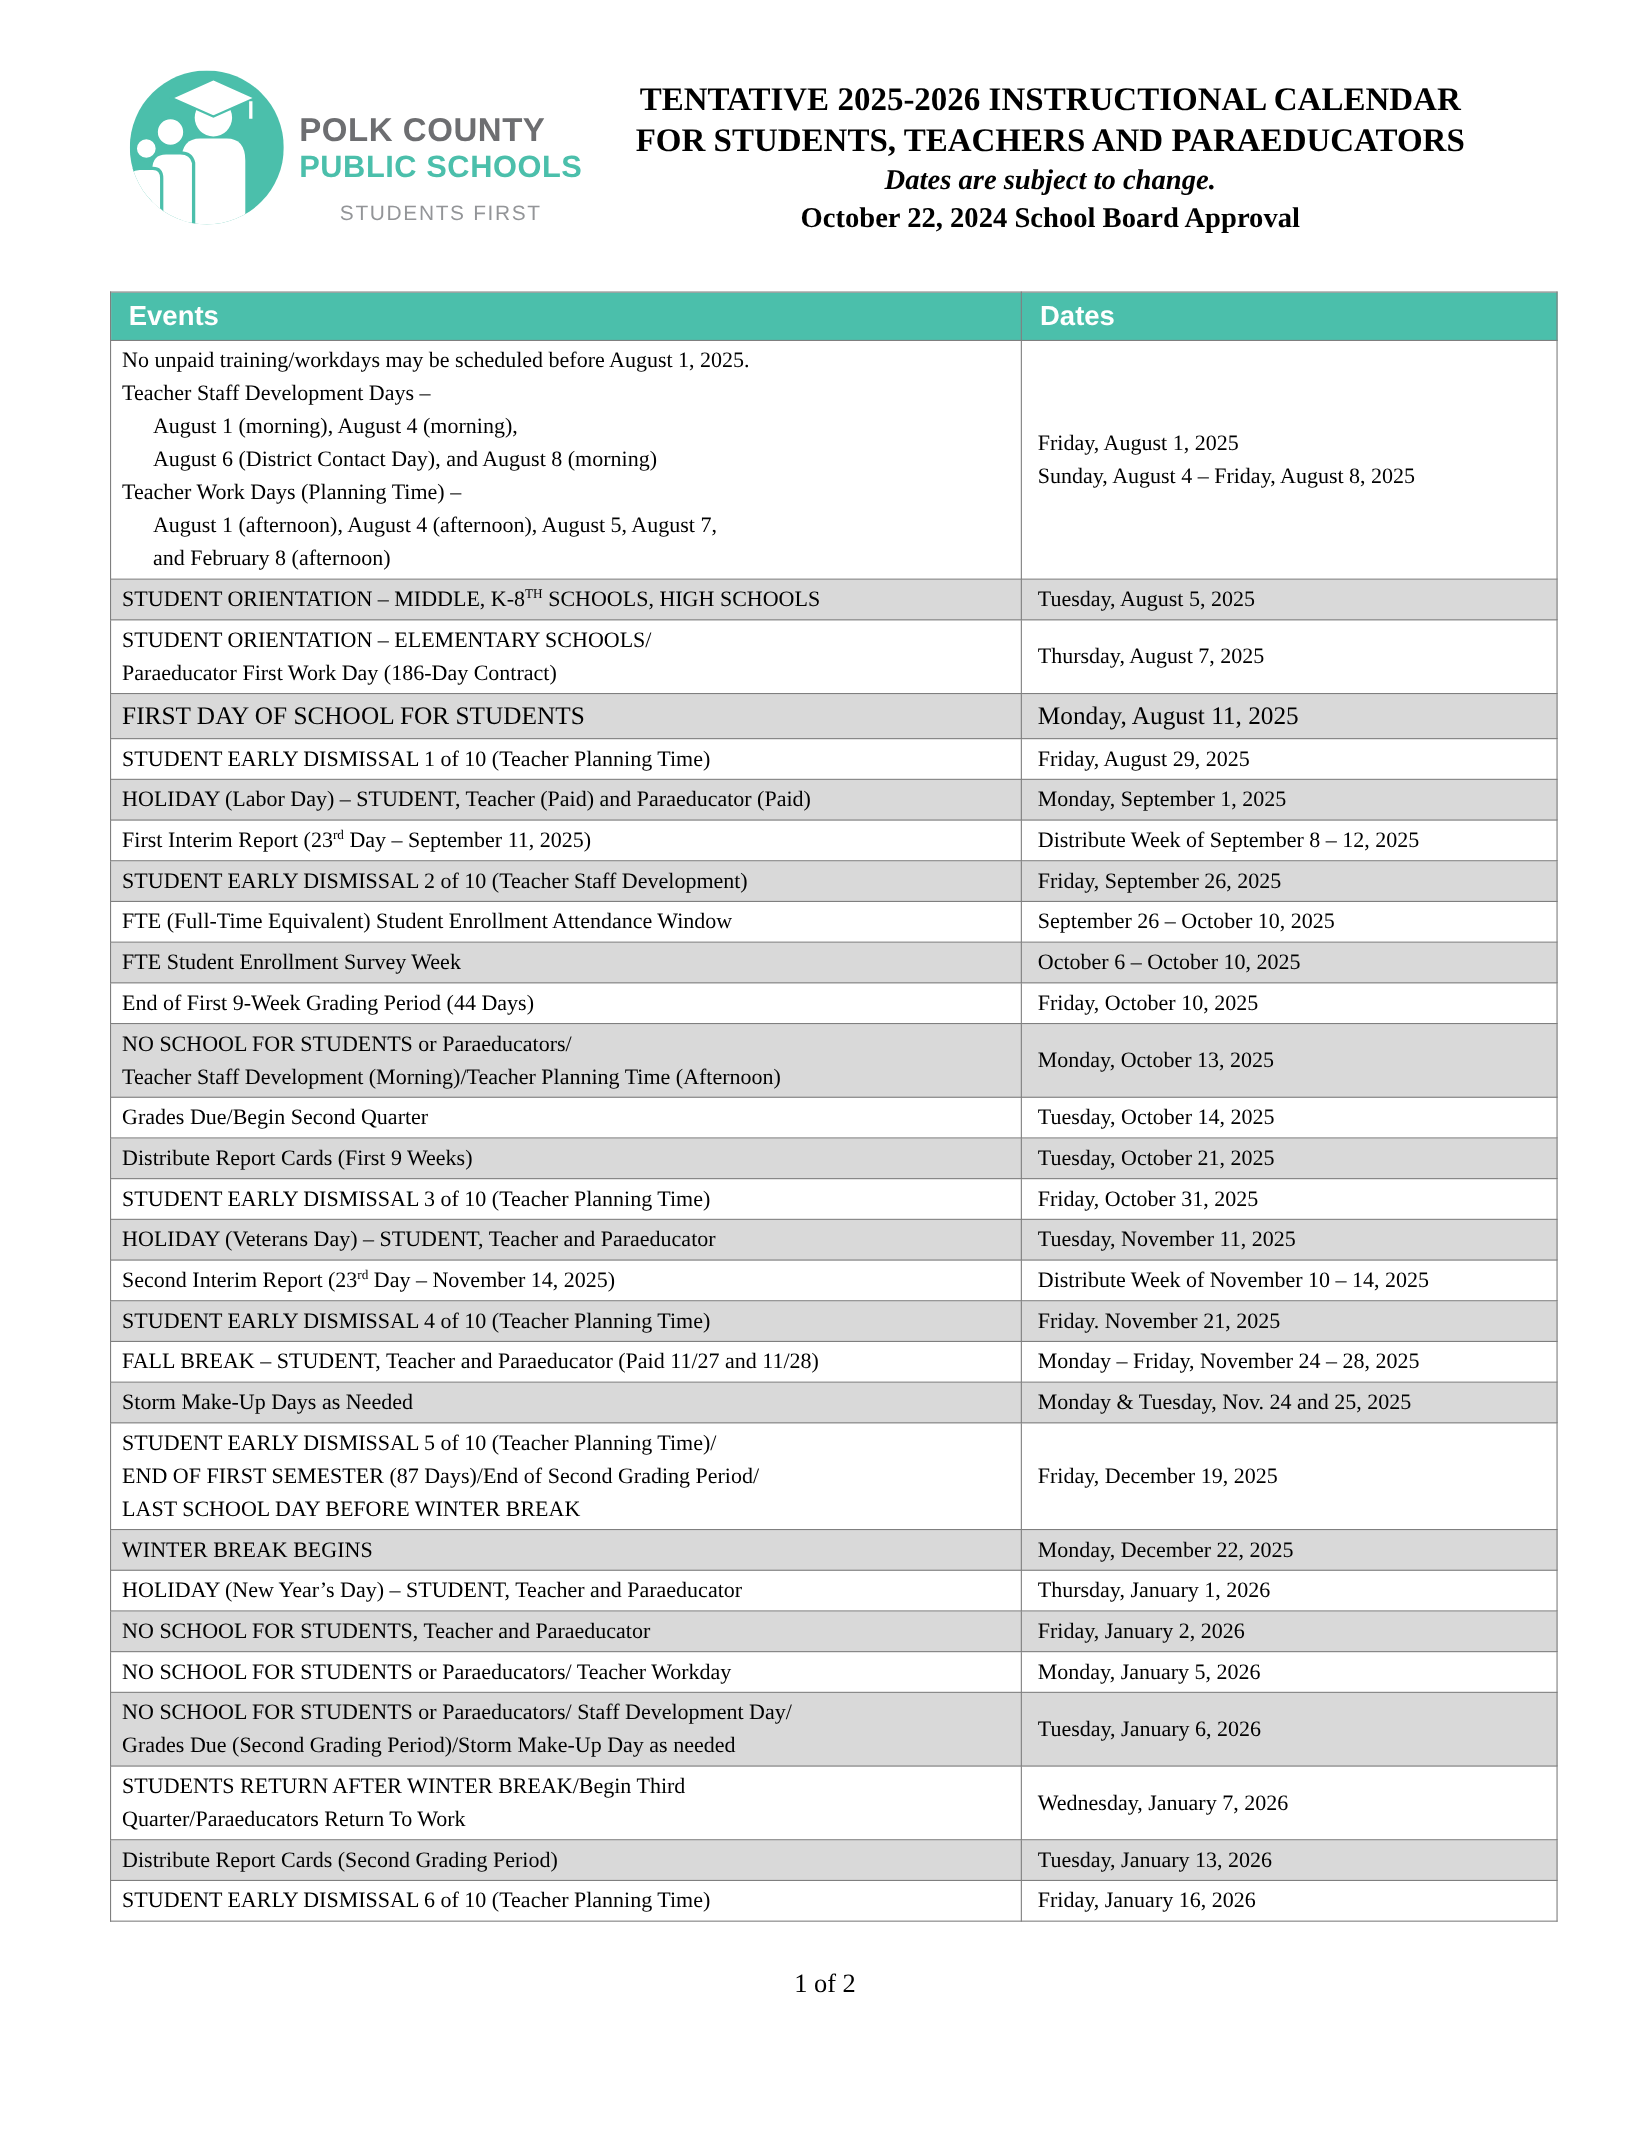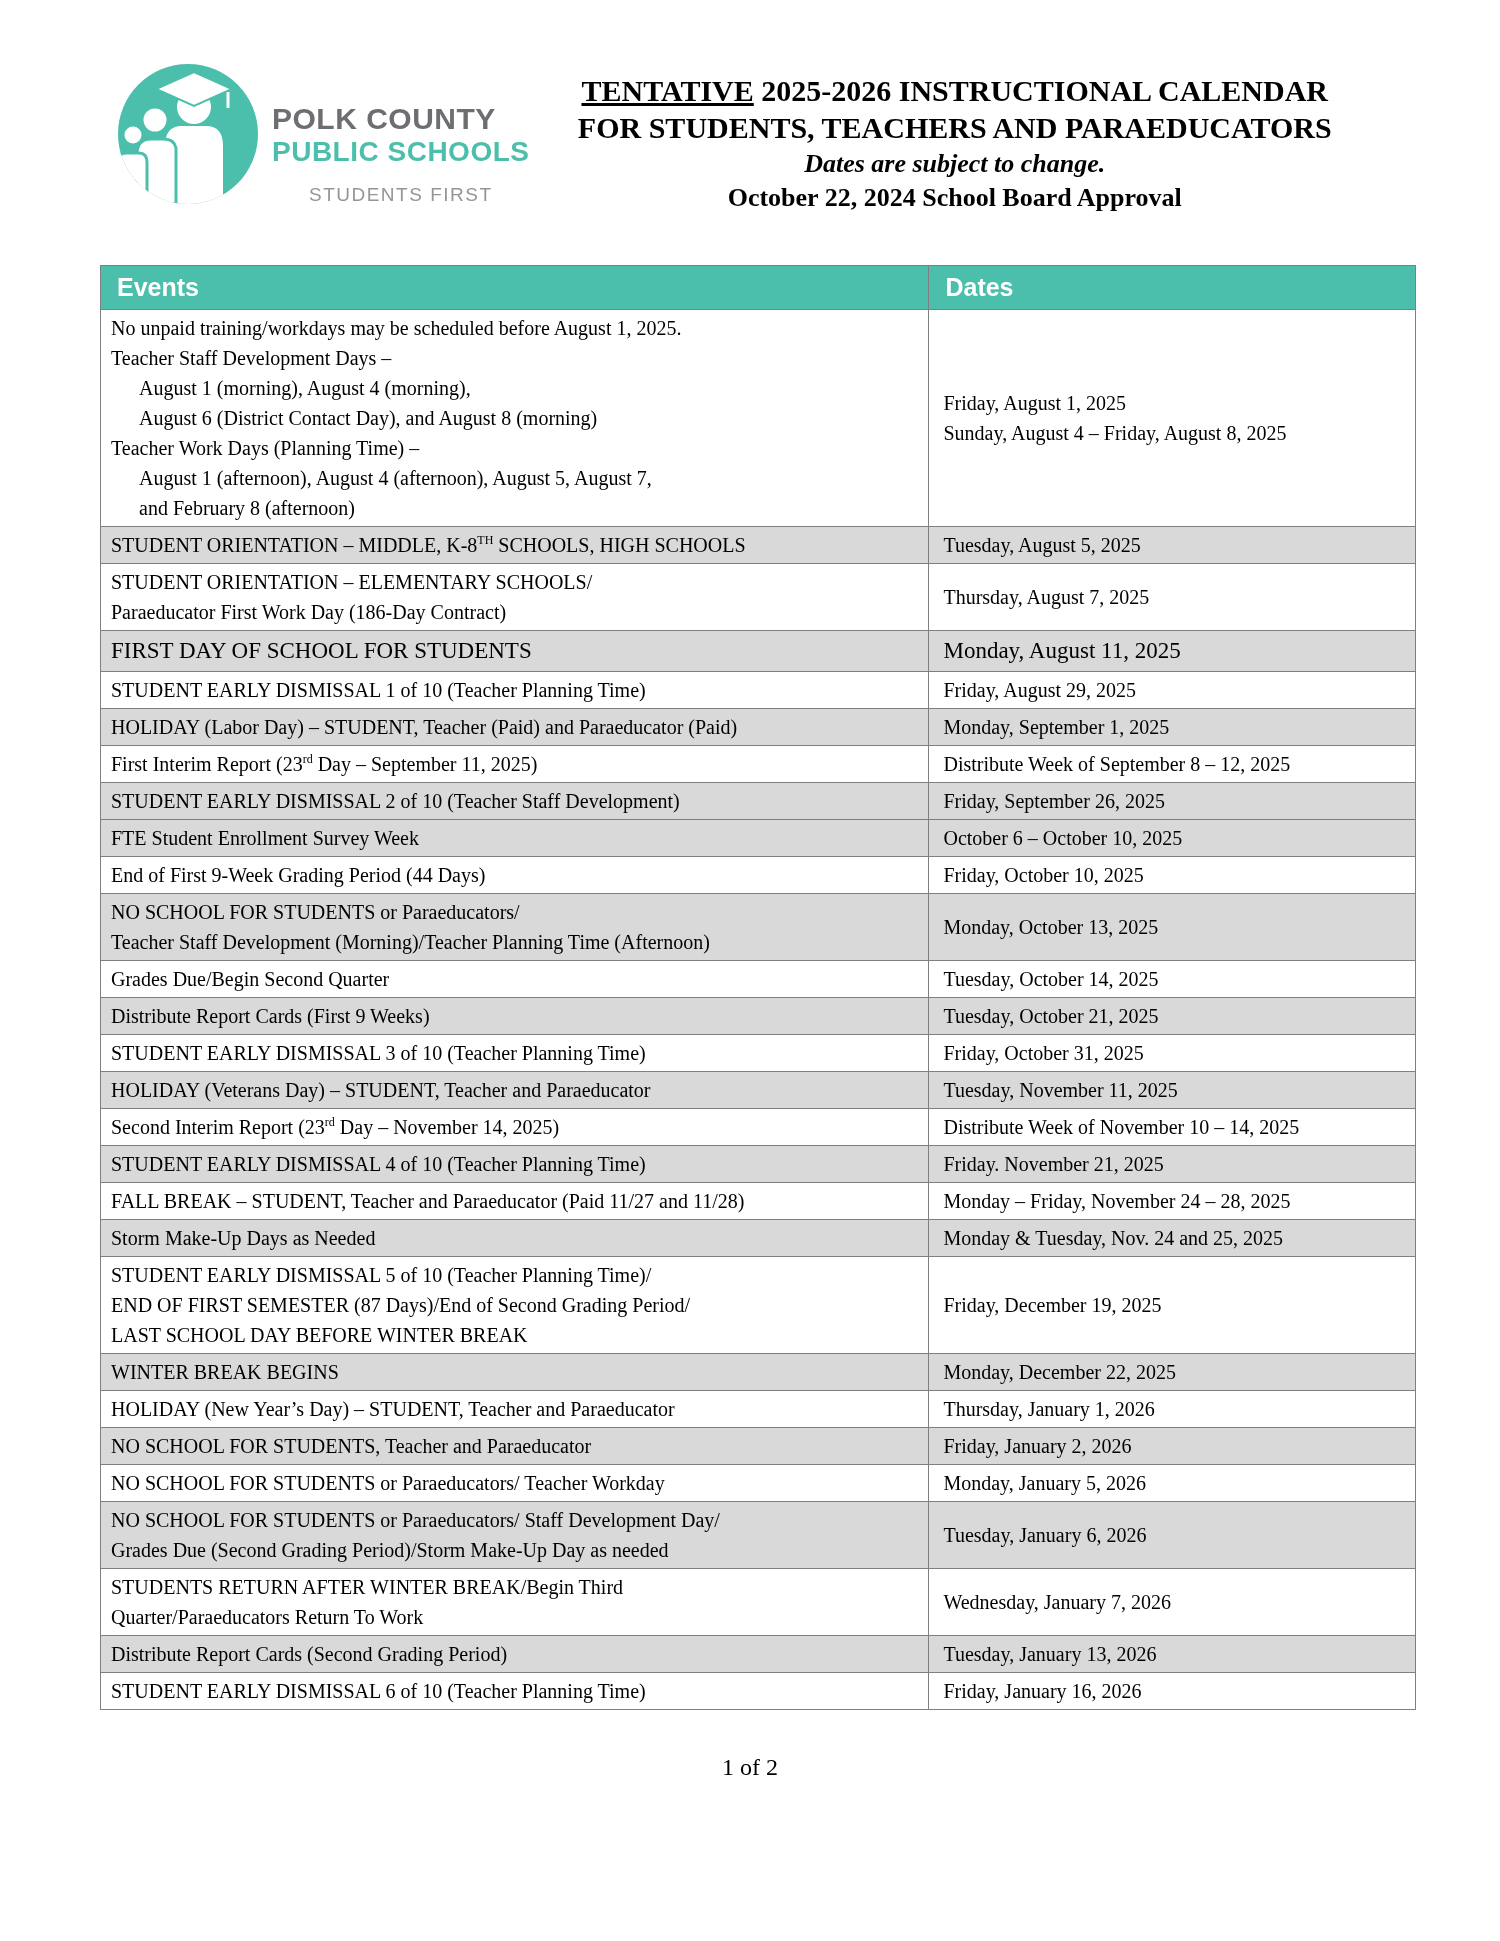--- a/index.html
+++ b/index.html
@@ -18,21 +18,21 @@
   }
   .header{display:flex;margin:52px 120px 0 118px}
   .logo{display:flex;flex:0 0 auto}
   .logo-svg{width:140px;height:140px;margin-top:12px}
   .logo-text{margin-left:14px;margin-top:52px;font-family:"Liberation Sans",sans-serif;line-height:1}
   .logo-name1{font-size:30px;font-weight:bold;color:var(--logo-gray);letter-spacing:.5px}
   .logo-name2{font-size:28px;font-weight:600;color:var(--teal);letter-spacing:.5px;margin-top:4px}
   .logo-tagline{font-size:19px;font-weight:500;color:var(--tagline-gray);letter-spacing:1.5px;margin-top:19px;text-align:center}
   .title-block{flex:1;text-align:center;margin-top:20px;font-weight:bold}
   .t1{font-size:30px;line-height:37px}
-  .underline{text-decoration:underline}
+  .underline{}
   .t2{font-size:26px;font-style:italic;line-height:35px}
   .t3{font-size:26px;line-height:34px}
 
   table.calendar-table{
     width:1316px;margin:50px 14px 0 100px;
     border-collapse:collapse;table-layout:fixed;
   }
   th{
     background:var(--teal);color:#fff;
     font-family:"Liberation Sans",sans-serif;
@@ -171,20 +171,28 @@
         </td>
       </tr>
       <tr class="shaded">
         <td class="event-cell">
           <div class="ev-line">STUDENT EARLY DISMISSAL 2 of 10 (Teacher Staff Development)</div>
         </td>
         <td class="date-cell">
           <div class="date-line">Friday, September 26, 2025</div>
         </td>
       </tr>
+      <tr>
+        <td class="event-cell">
+          <div class="ev-line">FTE (Full-Time Equivalent) Student Enrollment Attendance Window</div>
+        </td>
+        <td class="date-cell">
+          <div class="date-line">September 26 – October 10, 2025</div>
+        </td>
+      </tr>
       <tr class="shaded">
         <td class="event-cell">
           <div class="ev-line">FTE Student Enrollment Survey Week</div>
         </td>
         <td class="date-cell">
           <div class="date-line">October 6 – October 10, 2025</div>
         </td>
       </tr>
       <tr>
         <td class="event-cell">

